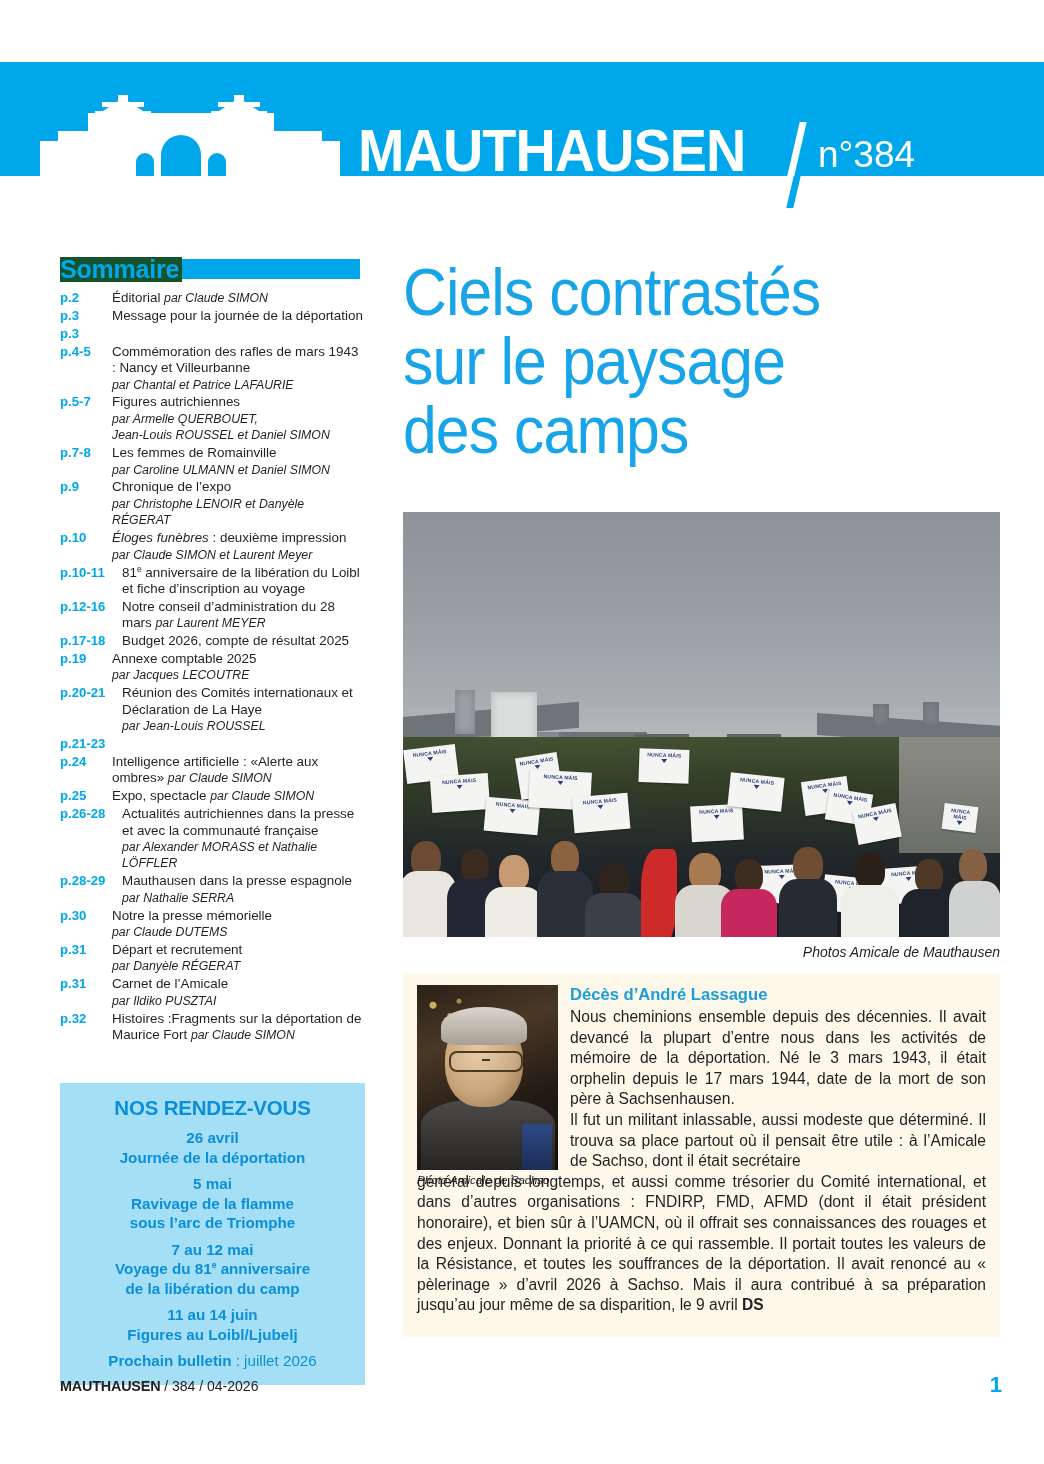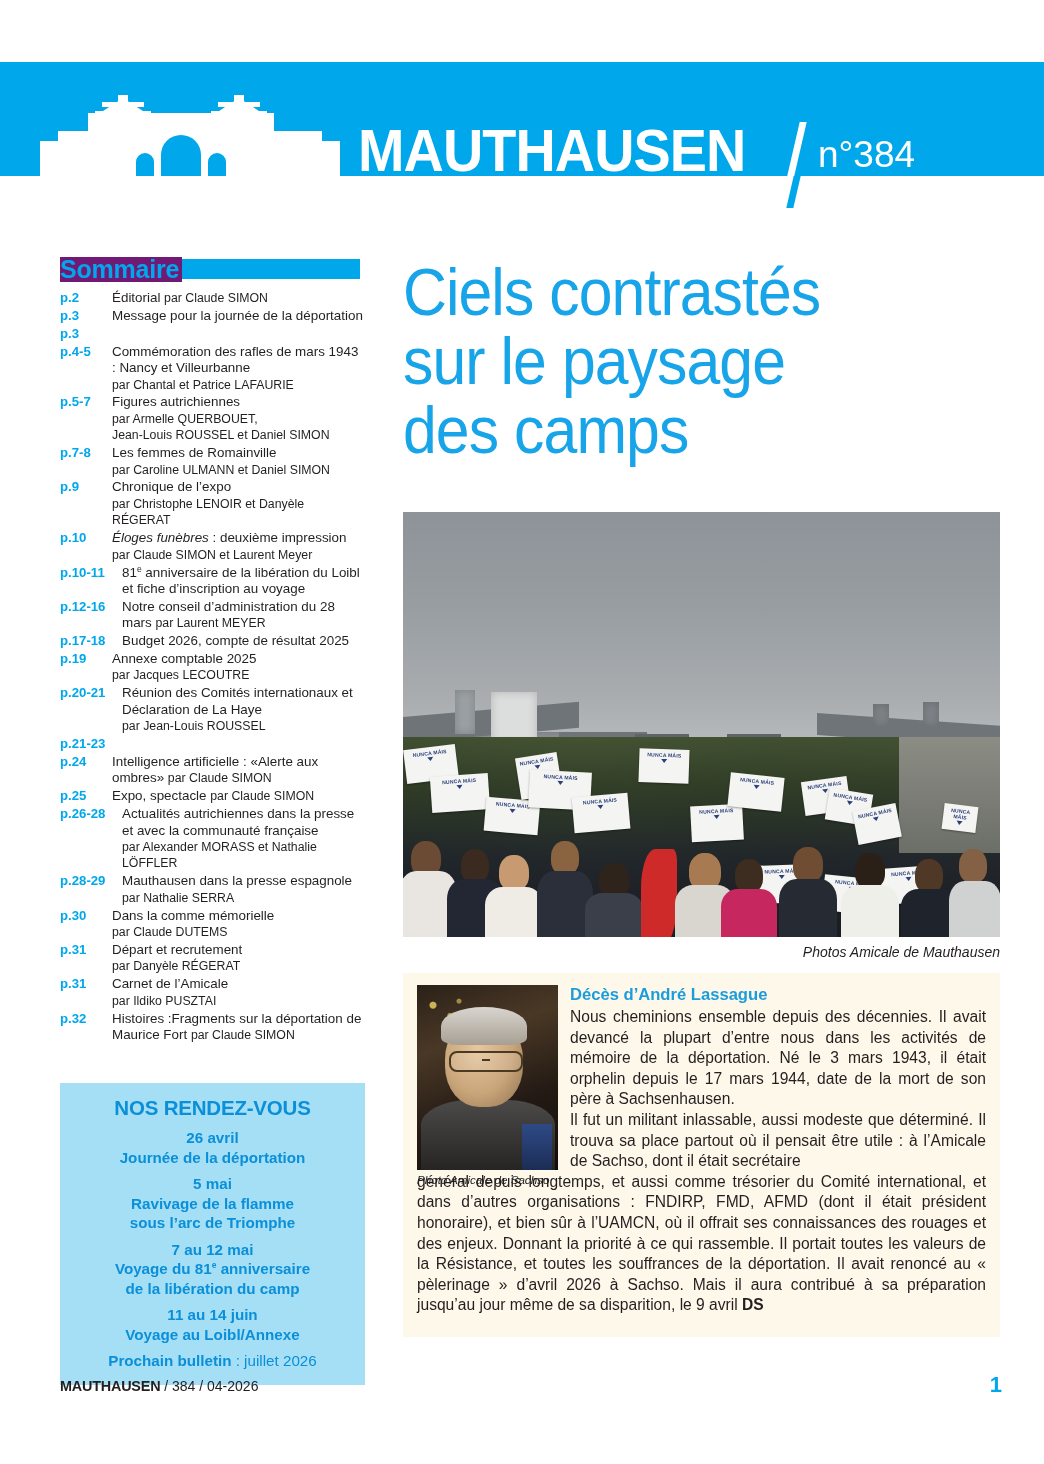--- a/index.html
+++ b/index.html
@@ -121,21 +121,21 @@
     height: 20px;
     background: #00a7eb;
   }
   .sommaire-label {
     position: absolute;
     left: 0;
     top: 0;
     font-size: 25px;
     font-weight: bold;
     color: #00a7eb;
-    background: #701a75;
+    background: #14532d;
     padding-right: 3px;
     line-height: 25px;
     letter-spacing: -0.2px;
   }
 
   .toc {
     position: absolute;
     left: 60px;
     top: 290px;
     width: 305px;
@@ -155,20 +155,21 @@
     min-width: 52px;
   }
   .toc-page.wide { min-width: 62px; }
   .toc-body {
     font-size: 13.4px;
     line-height: 16.4px;
     color: #231f20;
     flex: 1 1 auto;
   }
   .toc-body .by {
+    font-style: italic;
     font-size: 12.3px;
   }
   .toc-body .ital { font-style: italic; }
   sup.ord { font-size: 8.5px; vertical-align: super; line-height: 0; }
 
   
   .rdv {
     position: absolute;
     left: 60px;
     top: 1083px;
@@ -557,21 +558,21 @@
       <div class="toc-item">
         <div class="toc-page wide">p.26-28</div>
         <div class="toc-body"><span>Actualités autrichiennes dans la presse et avec la communauté française</span><br><span class="by">par Alexander MORASS et Nathalie LÖFFLER</span></div>
       </div>
       <div class="toc-item">
         <div class="toc-page wide">p.28-29</div>
         <div class="toc-body"><span>Mauthausen dans la presse espagnole</span><br><span class="by">par Nathalie SERRA</span></div>
       </div>
       <div class="toc-item">
         <div class="toc-page">p.30</div>
-        <div class="toc-body"><span>Dans la comme mémorielle</span><br><span class="by">par Claude DUTEMS</span></div>
+        <div class="toc-body"><span>Notre la presse mémorielle</span><br><span class="by">par Claude DUTEMS</span></div>
       </div>
       <div class="toc-item">
         <div class="toc-page">p.31</div>
         <div class="toc-body"><span>Départ et recrutement</span><br><span class="by">par Danyèle RÉGERAT</span></div>
       </div>
       <div class="toc-item">
         <div class="toc-page">p.31</div>
         <div class="toc-body"><span>Carnet de l’Amicale</span><br><span class="by">par Ildiko PUSZTAI</span></div>
       </div>
       <div class="toc-item">
@@ -592,21 +593,21 @@
           <div class="rdv-line">Ravivage de la flamme</div>
           <div class="rdv-line">sous l’arc de Triomphe</div>
         </div>
         <div class="rdv-group">
           <div class="rdv-line">7 au 12 mai</div>
           <div class="rdv-line">Voyage du 81<sup class="ord">e</sup> anniversaire</div>
           <div class="rdv-line">de la libération du camp</div>
         </div>
         <div class="rdv-group">
           <div class="rdv-line">11 au 14 juin</div>
-          <div class="rdv-line">Voyage au Loibl/Annexe</div>
+          <div class="rdv-line">Figures au Loibl/Ljubelj</div>
         </div>
       </div>
     <div class="rdv-next">
       <span>Prochain bulletin</span><span class="reg"> : juillet 2026</span>
     </div>
   </div>
 
   <div class="headline">
     <div>Ciels contrastés</div>
     <div>sur le paysage</div>

